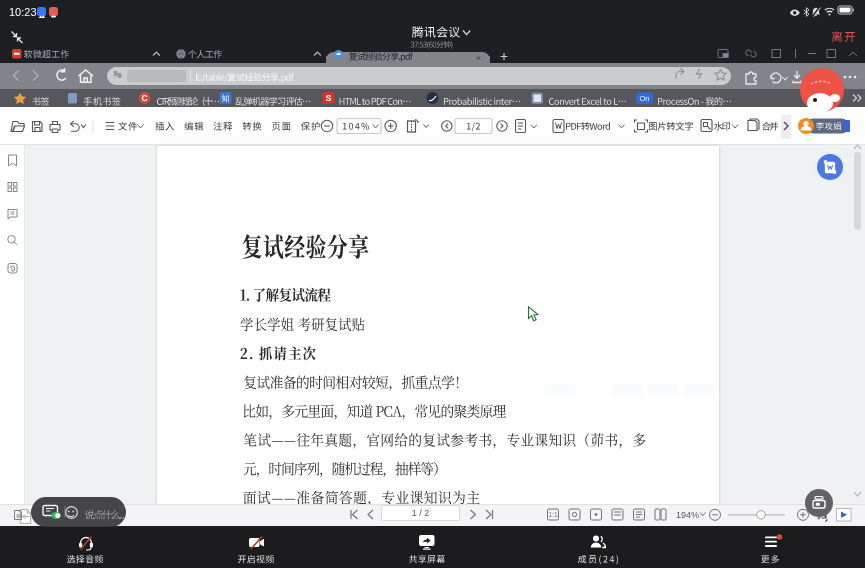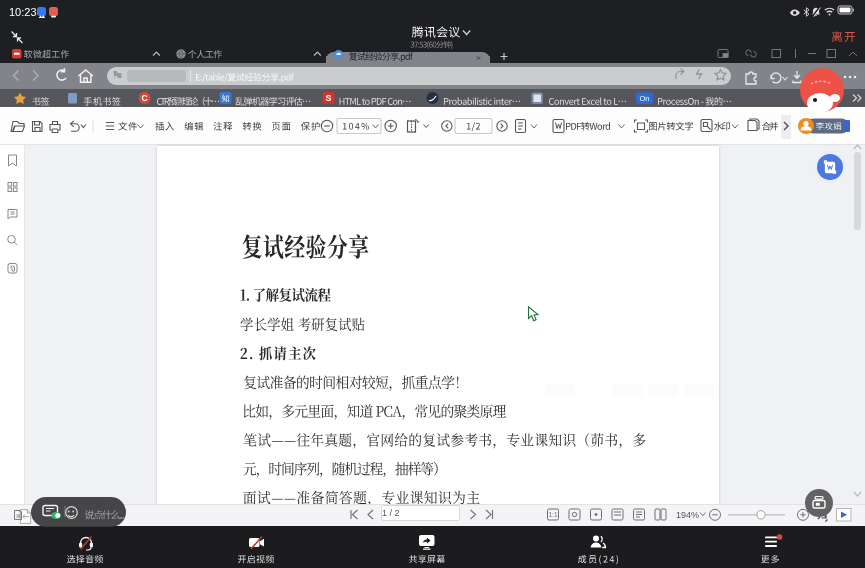--- a/index.html
+++ b/index.html
@@ -23,21 +23,21 @@
 #atabfull{left:326px;top:52px;width:164px;height:11px;background:#828489;z-index:3}
 
 #pill{left:107px;top:67px;width:624px;height:18px;background:#caccce;border-radius:9px;z-index:3}
 #blur{left:127px;top:70px;width:59px;height:12px;background:#b7b9bb;border-radius:3px;z-index:4}
 #pilldiv{left:190px;top:70px;width:1px;height:12px;background:#e4e5e7;z-index:4}
 
 #page{left:157px;top:146px;width:562px;height:380px;background:#fff;box-shadow:0 0 3px rgba(0,0,0,.18);z-index:2}
 #sidebar{left:0;top:145px;width:25px;height:381px;background:#fff;border-right:1px solid #e7e7e9;z-index:2}
 #sthumb{left:854px;top:152px;width:7px;height:78px;background:#d7d8da;border-radius:3px;z-index:2}
 
-#pgbox{left:381px;top:505px;z-index:11;width:79px;height:16px;background:#fff;border:1px solid #d8d8da;border-radius:2px;color:#55565a;font-size:9px;line-height:15px}
+#pgbox{left:381px;top:505px;z-index:11;width:79px;height:16px;background:#fff;border:1px solid #d8d8da;border-radius:2px;color:#55565a;font-size:9px;text-align:center;line-height:15px}
 
 #chatpill{left:31px;top:497px;width:95px;height:30px;background:rgba(60,60,62,.95);border-radius:15px;z-index:22}
 
 .lat{position:absolute;white-space:pre}
 </style></head>
 <body>
 <div class="abs" id="topbar"></div>
 <div class="abs" id="addr"></div>
 <div class="abs" id="bmbar"></div>
 <div class="abs" id="pdftb"></div>

